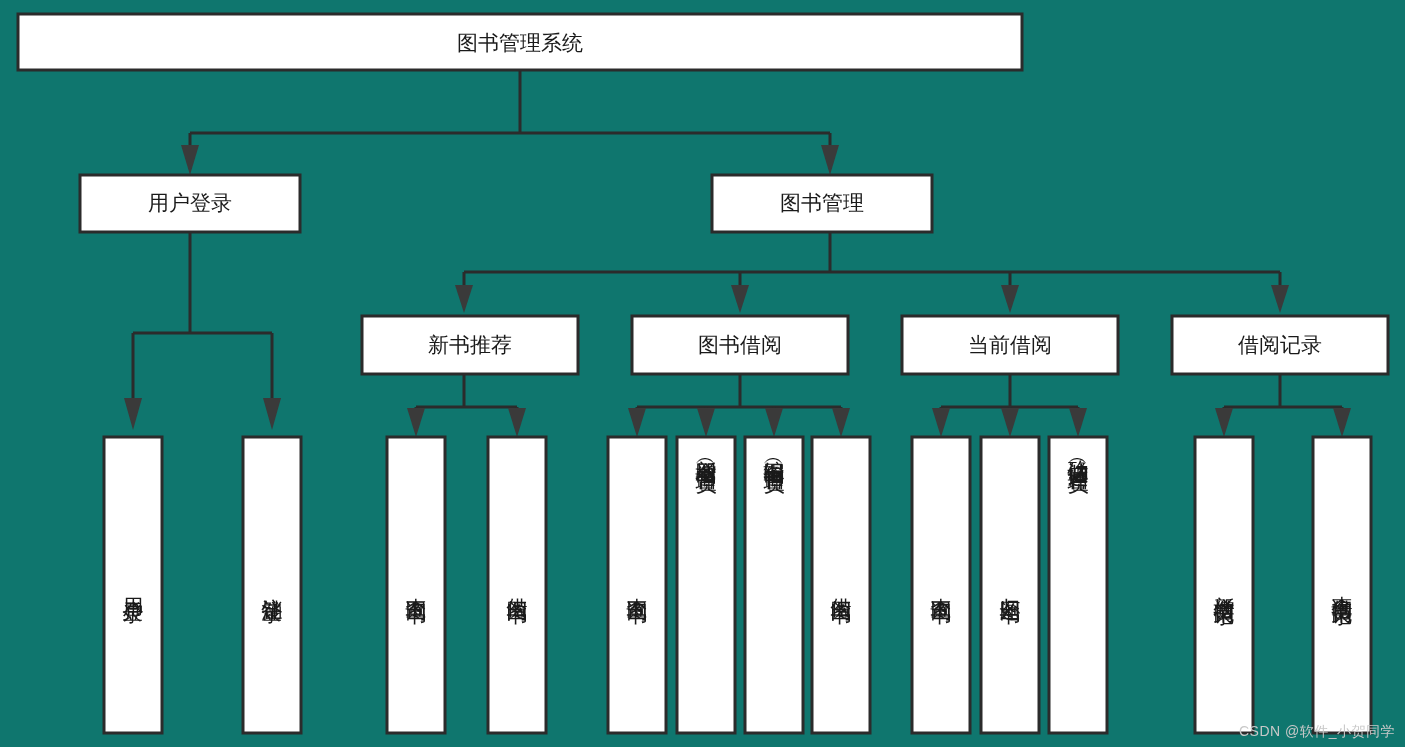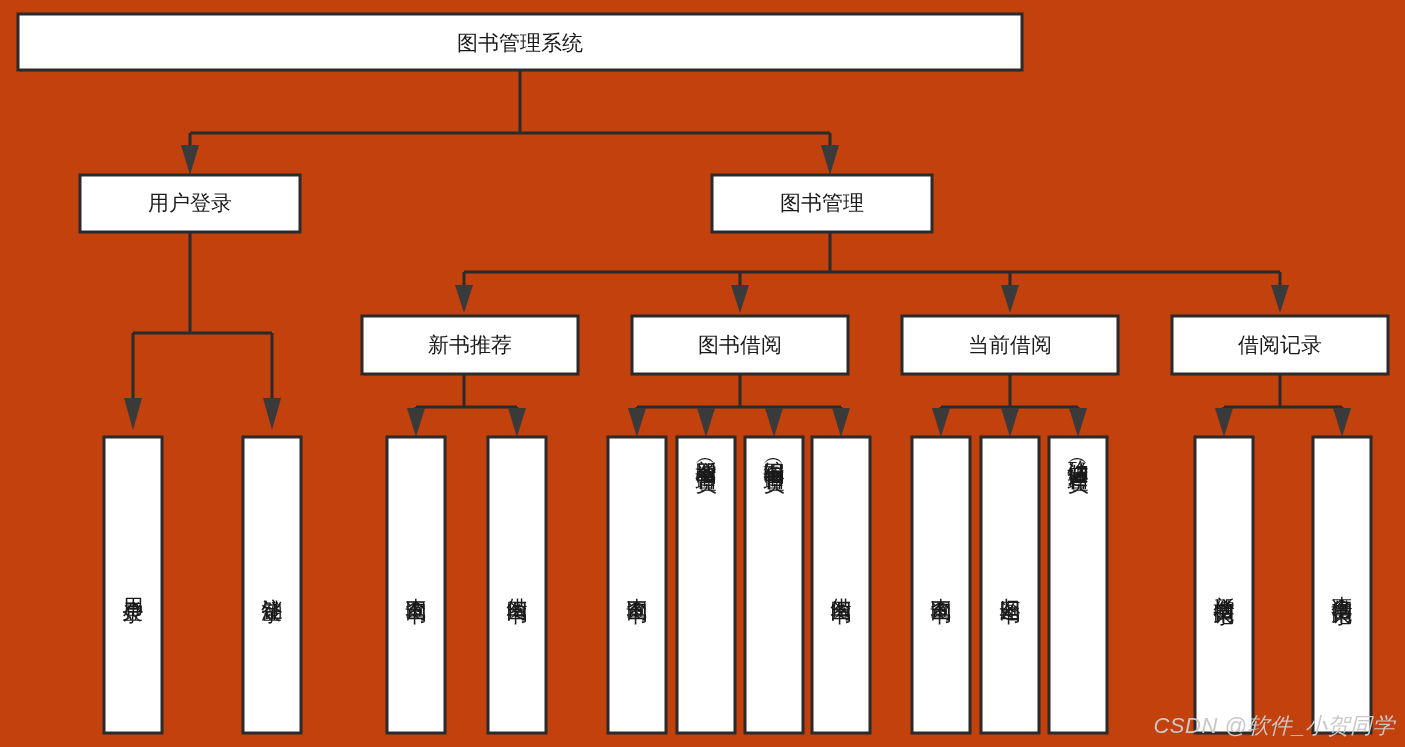--- a/index.html
+++ b/index.html
@@ -7,21 +7,21 @@
     padding: 0;
     background: #ffffff;
   }
   body {
     font-family: "Liberation Sans", sans-serif;
   }
   #diagram-root {
     position: relative;
     width: 1405px;
     height: 747px;
-    background: #c2410c;
+    background: #0f766e;
     overflow: hidden;
   }
   svg.flow {
     position: absolute;
     left: 0;
     top: 0;
     width: 1405px;
     height: 747px;
   }
   .node-rect {
@@ -44,26 +44,25 @@
     font-size: 21px;
     fill: #1a1a1a;
     text-anchor: middle;
     dominant-baseline: middle;
   }
   .watermark {
     position: absolute;
     right: 10px;
     bottom: 6px;
     font-family: "Liberation Sans", sans-serif;
-    font-size: 22px;
+    font-size: 14px;
     color: #c8c8c8;
     letter-spacing: 0.5px;
     white-space: nowrap;
     user-select: none;
-    font-style: italic;
   }
 </style>
 </head>
 <body>
 
 <div id="diagram-root">
 
   <svg class="flow" viewBox="0 0 1405 747">
 
     <g>

